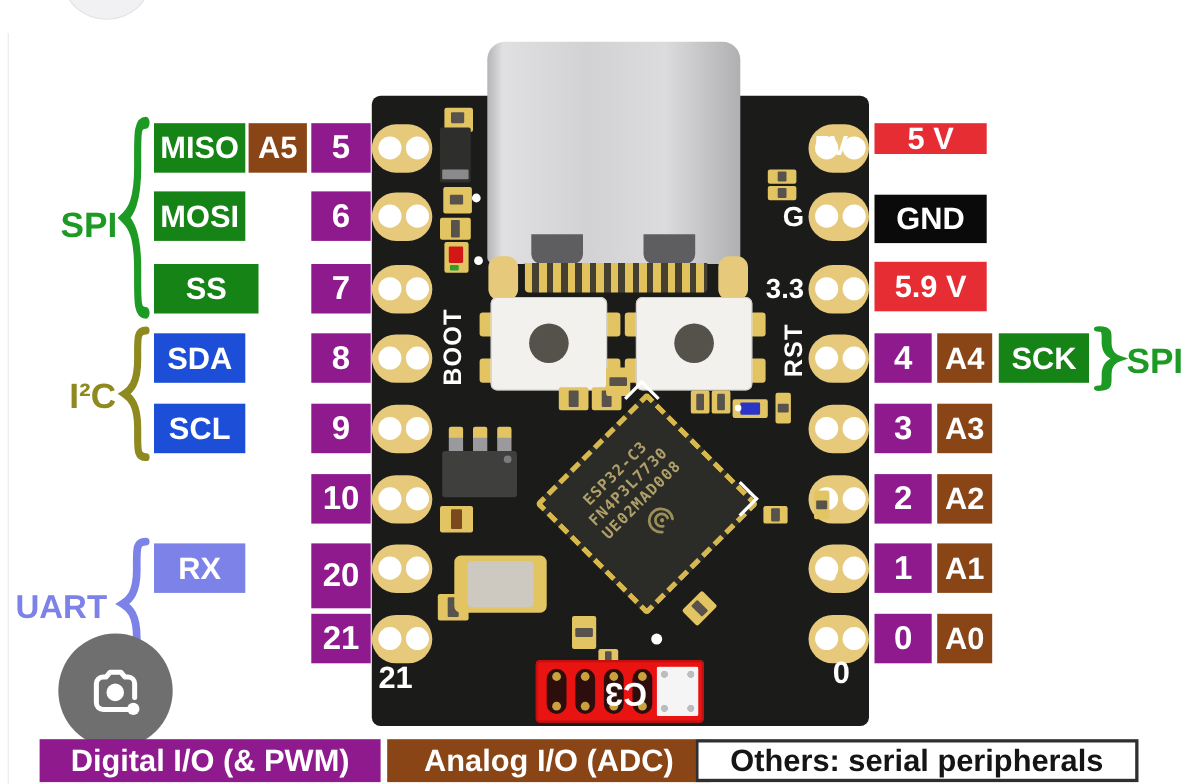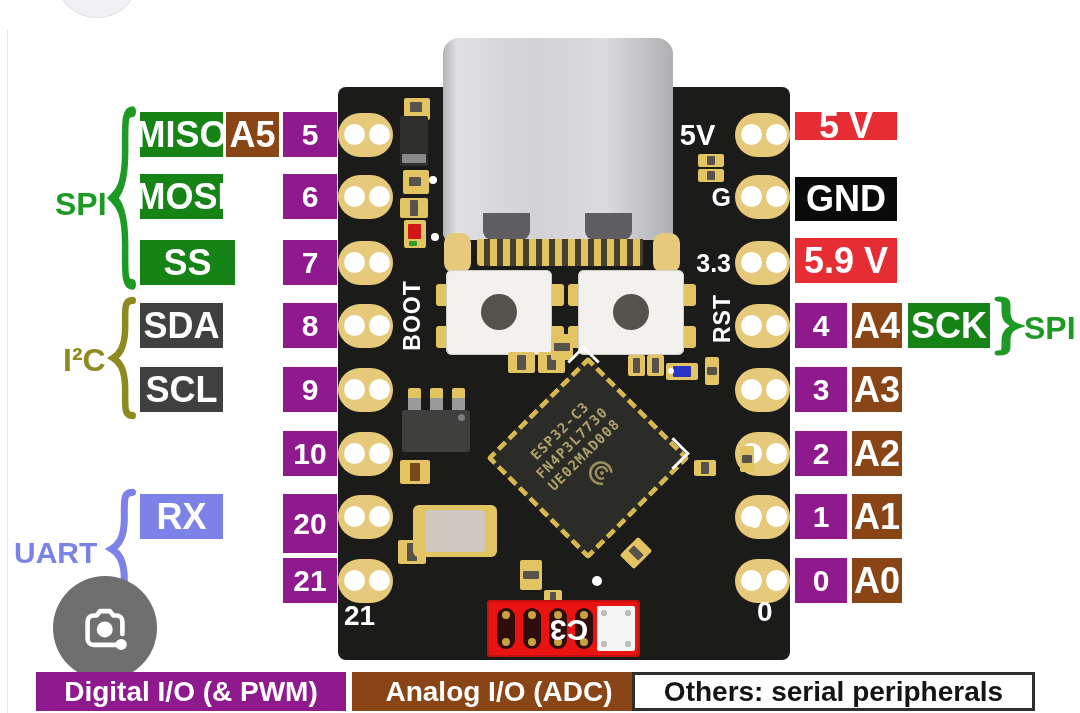--- a/index.html
+++ b/index.html
@@ -3,24 +3,24 @@
 <meta charset="utf-8">
 <style>
   html,body{margin:0;padding:0;background:#fff}
   .stage{position:relative;width:1080px;height:713px;background:#fff;overflow:hidden;
          font-family:"Liberation Sans",sans-serif;font-weight:bold}
   .abs{position:absolute}
   .box{position:absolute;display:flex;align-items:center;justify-content:center;
        color:#fff;font-weight:bold;line-height:1}
   
   .c-dig{background:#8E1A8E}.c-ana{background:#8A4516}.c-spi{background:#168316}
-  .c-i2c{background:#404040}.c-uart{background:#7D82E9}.c-red{background:#E62D34}
+  .c-i2c{background:#1d4ed8}.c-uart{background:#7D82E9}.c-red{background:#E62D34}
   .c-gnd{background:#0A0A0A}
   .t-spi{color:#1D9A23}.t-i2c{color:#8F8A1F}.t-uart{color:#7D82E9}
-  .fs30{font-size:30px}.fs28{font-size:36px}.fs32{font-size:32px}
+  .fs30{font-size:30px}.fs28{font-size:28px}.fs32{font-size:32px}
   .grp{position:absolute;font-weight:bold}
   .brace{position:absolute;overflow:visible}
   
   .board{position:absolute;left:338px;top:87px;width:452px;height:573px;background:#1B1B1A;border-radius:8px}
   .pad{position:absolute;width:55px;height:44px;background:#E6C97B;border-radius:22px}
   .pad::before,.pad::after{content:"";position:absolute;top:11px;width:21px;height:21px;background:#fff;border-radius:50%}
   .pad::before{left:6px}.pad::after{left:31px}
   .silk{position:absolute;color:#fff;font-weight:bold}
   .vert{transform:rotate(-90deg);transform-origin:center;text-align:center;letter-spacing:1px}
   .usb{position:absolute;left:443px;top:38px;width:230px;height:202px;border-radius:16px 16px 6px 6px;
@@ -253,21 +253,21 @@
 
   <div class="c3">
     <span class="c3pill" style="left:10px"></span>
     <span class="c3pill" style="left:36px"></span>
     <span class="c3pill" style="left:62px"></span>
     <span class="c3pill" style="left:88px"></span>
     <span class="c3white"></span>
     <span class="c3label">C3</span>
   </div>
 
-  <div class="silk" style="left:664px;top:119px;width:67px;text-align:center;font-size:29px">5V</div>
+  <div class="silk" style="left:704px;top:119px;width:67px;text-align:right;font-size:25px">5V</div>
   <div class="silk" style="left:664px;top:183px;width:67px;text-align:right;font-size:25px">G</div>
   <div class="silk" style="left:664px;top:249px;width:67px;text-align:right;font-size:25px">3.3</div>
   <div class="silk vert" style="left:352px;top:302px;width:120px;font-size:23px">BOOT</div>
   <div class="silk vert" style="left:677px;top:305px;width:90px;font-size:23px">RST</div>
   <div class="silk" style="left:344px;top:600px;font-size:28px">21</div>
   <div class="silk" style="left:757px;top:596px;font-size:28px">0</div>
 
   <div class="box c-red fs28" style="left:795px;top:112px;width:102px;height:28px">5 V</div>
   <div class="box c-gnd fs28" style="left:795px;top:177px;width:102px;height:44px">GND</div>
   <div class="box c-red fs28" style="left:795px;top:238px;width:102px;height:45px">5.9 V</div>

